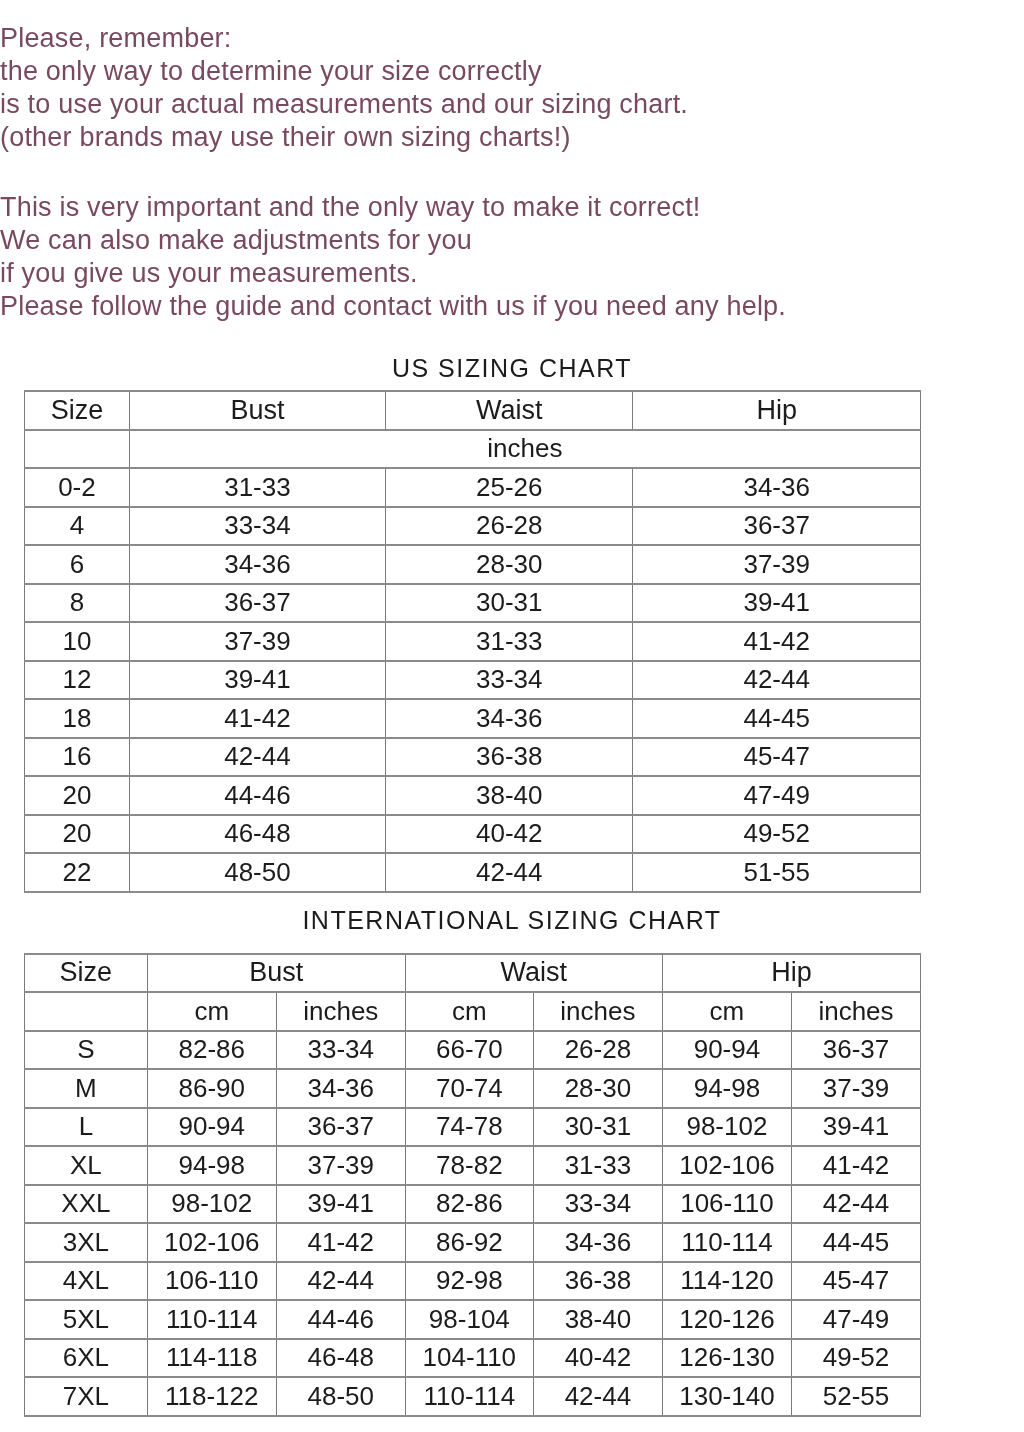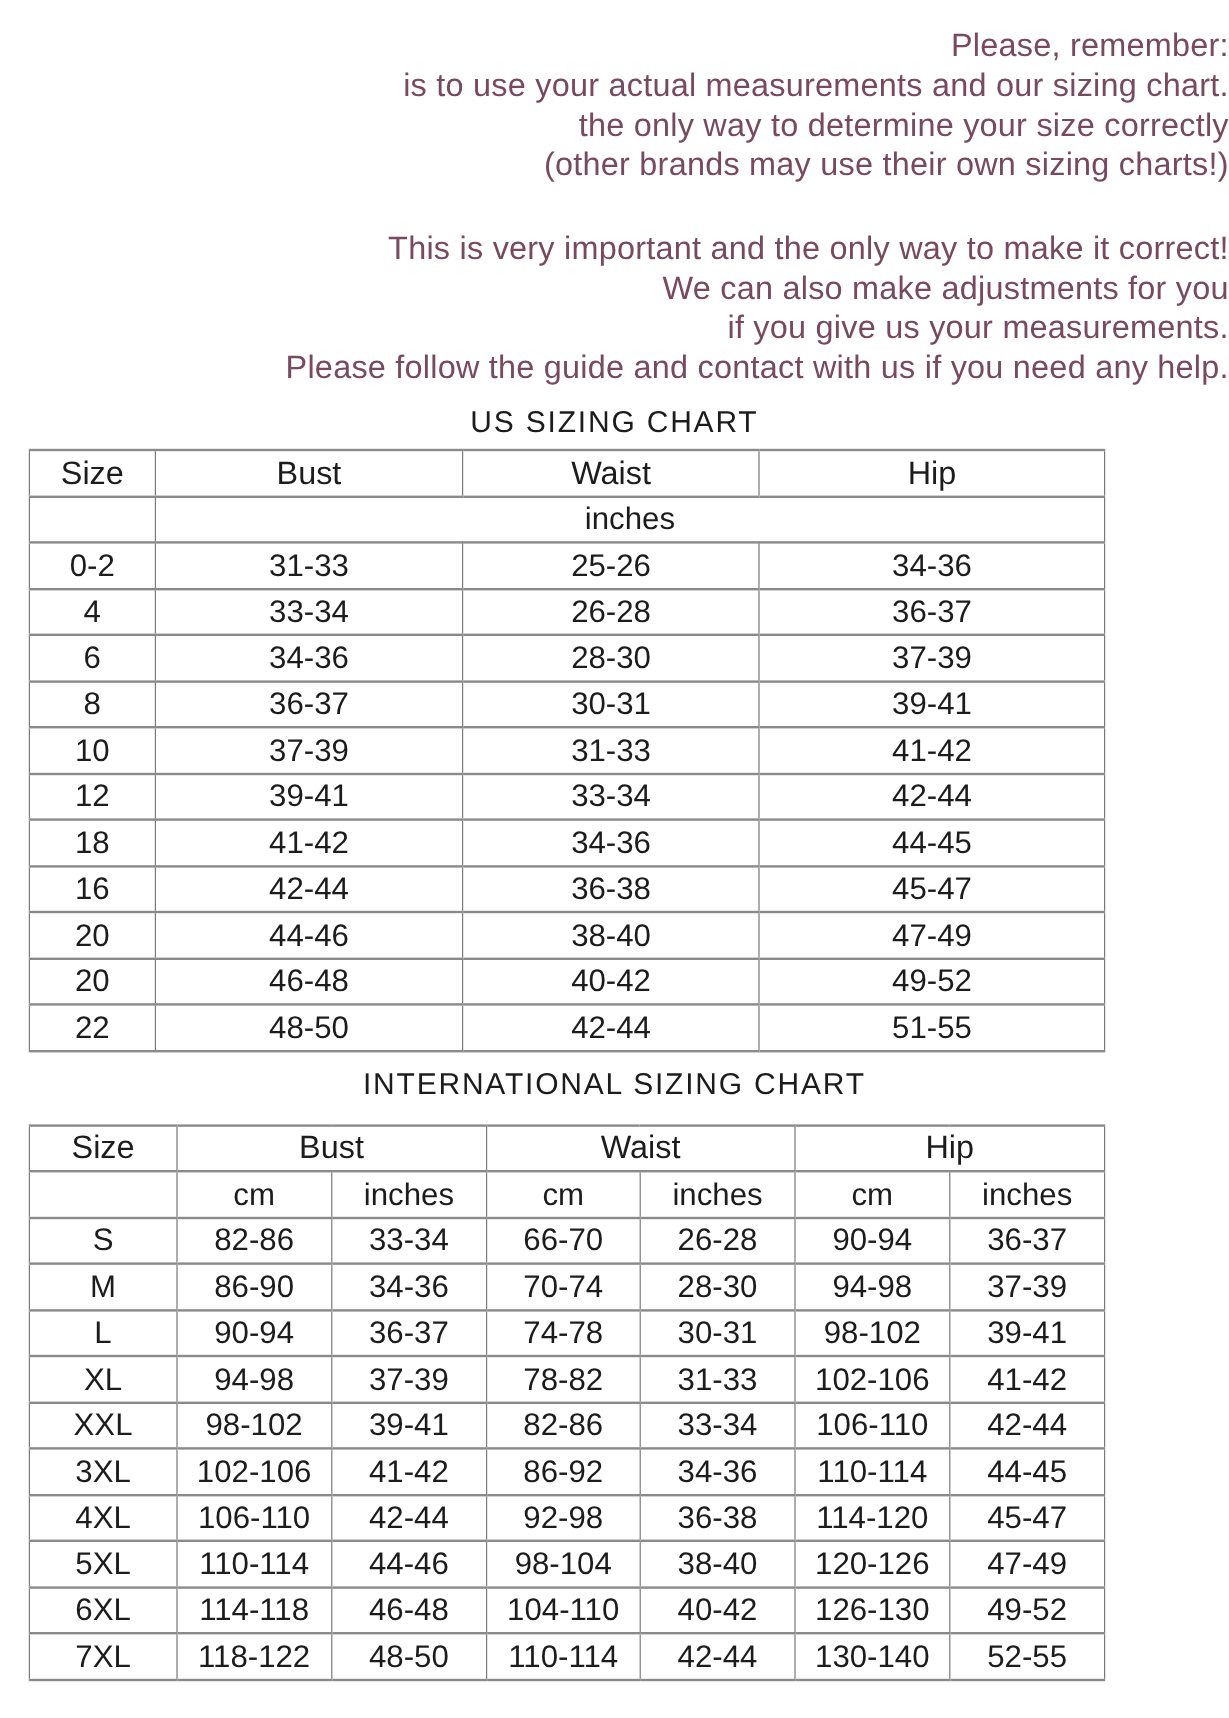--- a/index.html
+++ b/index.html
@@ -9,39 +9,39 @@
   }
   body {
     width: 1024px;
     height: 1432px;
     font-family: "Liberation Sans", sans-serif;
     color: #1c1c1c;
     overflow: hidden;
   }
   .intro {
     padding-top: 22px;
-    text-align: right;
+    text-align: left;
     color: #78495f;
     font-size: 27px;
     line-height: 33px;
     font-weight: normal;
     letter-spacing: 0.2px;
   }
   .intro-block2 {
     margin-top: 37px;
   }
   .chart-title {
     text-align: center;
     font-size: 25px;
     color: #1c1c1c;
     letter-spacing: 1.5px;
     font-weight: normal;
   }
   .us-title {
-    margin-top: 15px;
+    margin-top: 31px;
     margin-bottom: 7px;
   }
   .intl-title {
     margin-top: 13px;
     margin-bottom: 18px;
   }
   table.size-table {
     border-collapse: collapse;
     table-layout: fixed;
     margin-left: 24px;
@@ -69,22 +69,22 @@
   .unit-cell {
     font-size: 26px;
   }
 </style>
 </head>
 <body>
 
 <div class="intro">
   <div class="intro-block1">
       <div>Please, remember:</div>
+      <div>the only way to determine your size correctly</div>
       <div>is to use your actual measurements and our sizing chart.</div>
-      <div>the only way to determine your size correctly</div>
       <div>(other brands may use their own sizing charts!)</div>
     </div>
   <div class="intro-block2">
       <div>This is very important and the only way to make it correct!</div>
       <div>We can also make adjustments for you</div>
       <div>if you give us your measurements.</div>
       <div>Please follow the guide and contact with us if you need any help.</div>
     </div>
 </div>
 

